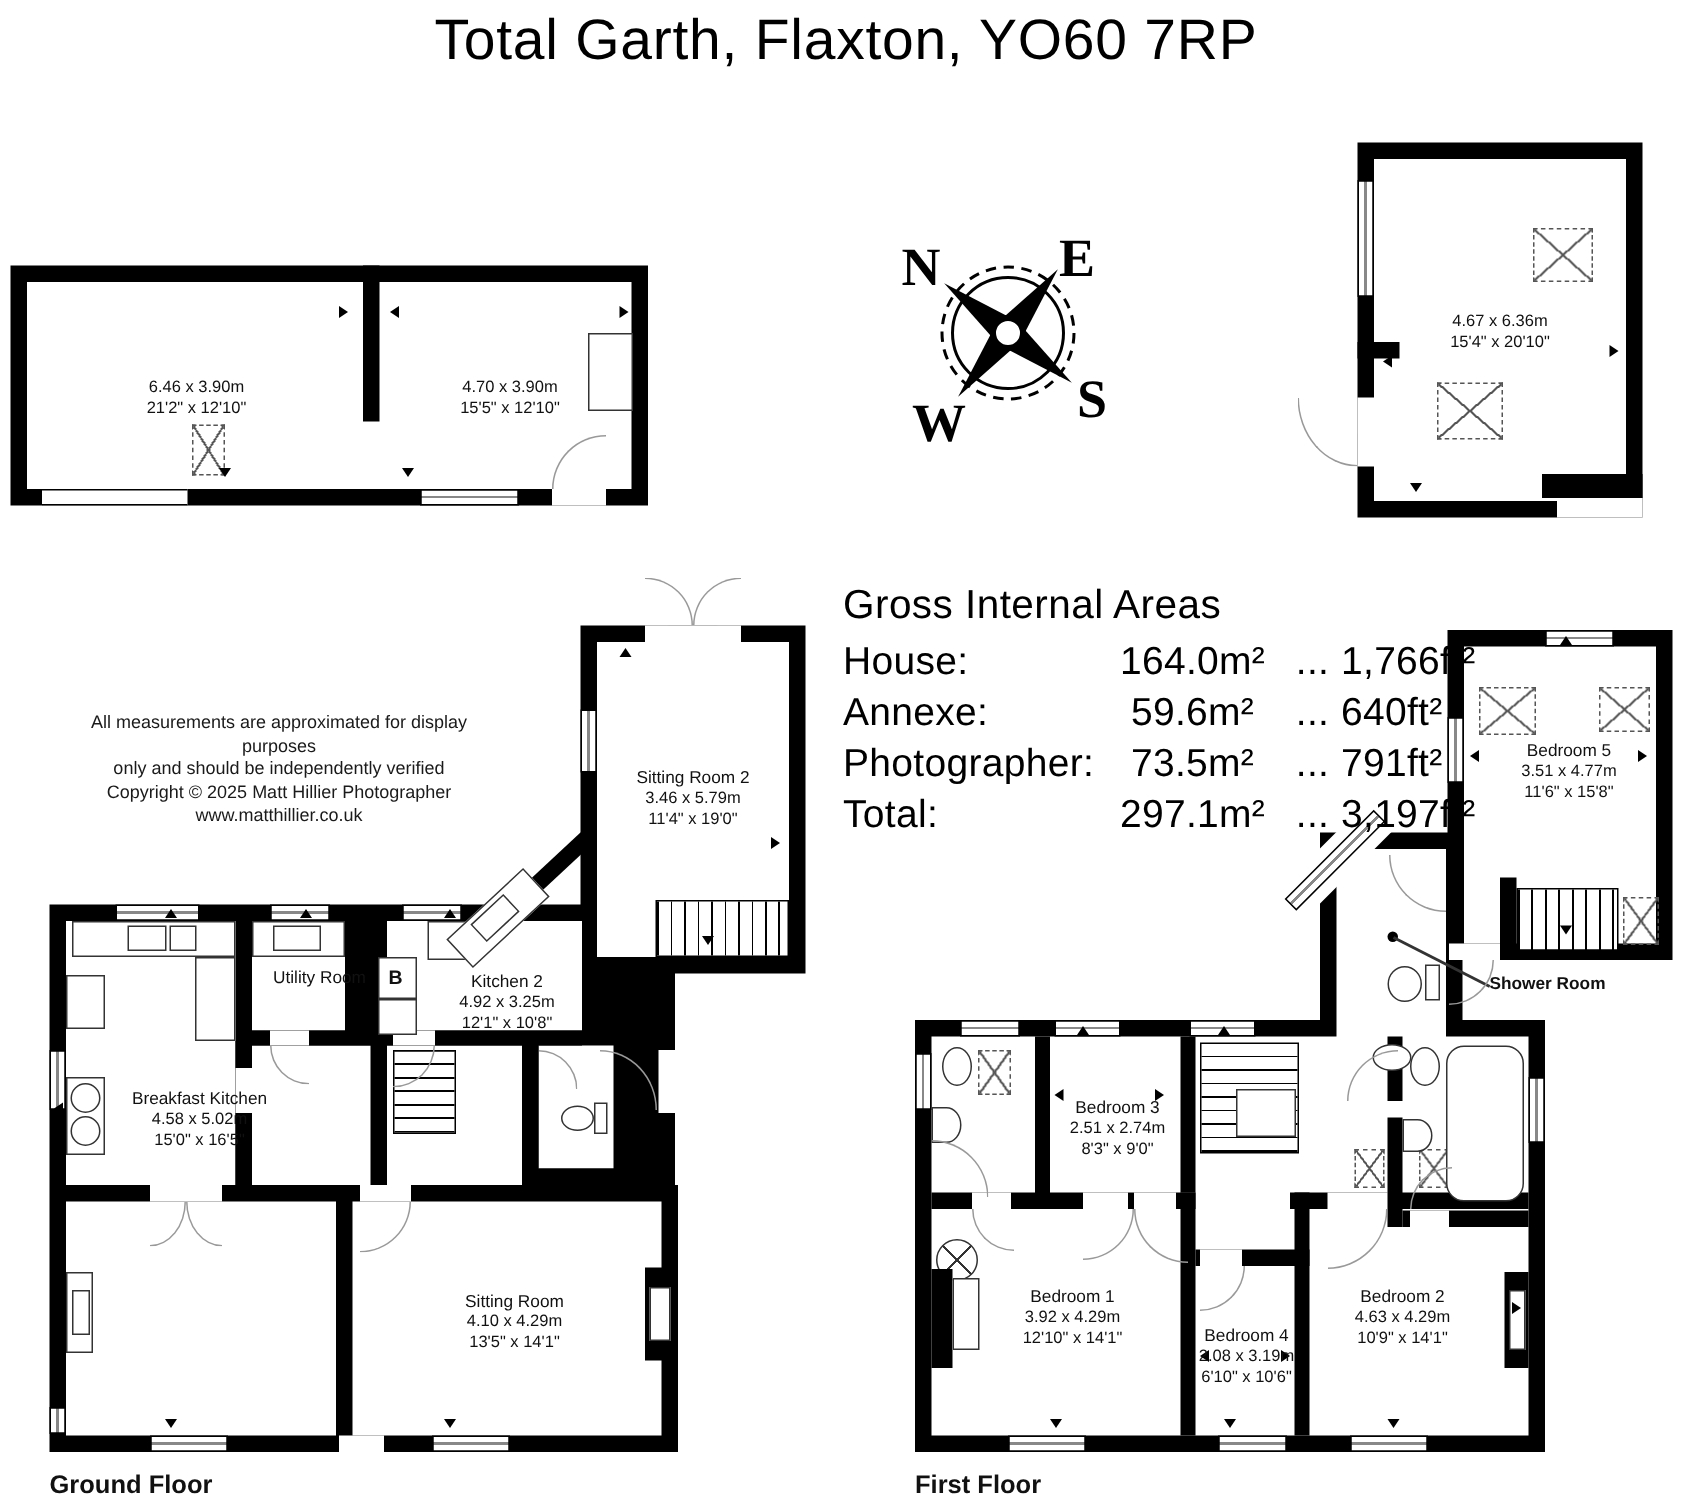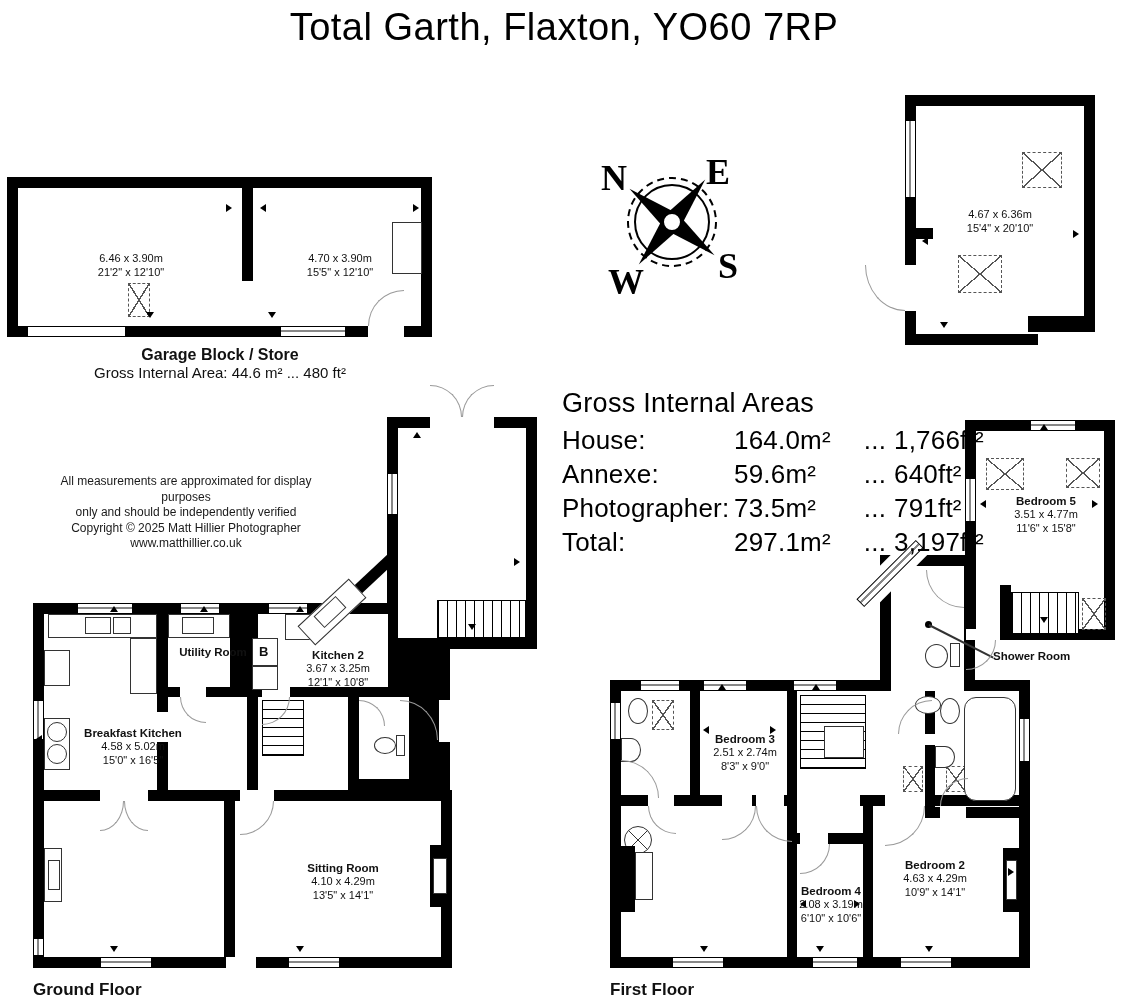--- a/index.html
+++ b/index.html
@@ -35,31 +35,31 @@
   .a-bl{border-width:0 0 1.2px 1.2px;border-bottom-left-radius:100%}
   .a-br{border-width:0 1.2px 1.2px 0;border-bottom-right-radius:100%}
   .t-u,.t-d,.t-l,.t-r{width:0;height:0}
   .t-u{border-left:4px solid transparent;border-right:4px solid transparent;border-bottom:6px solid #000}
   .t-d{border-left:4px solid transparent;border-right:4px solid transparent;border-top:6px solid #000}
   .t-l{border-top:4px solid transparent;border-bottom:4px solid transparent;border-right:6px solid #000}
   .t-r{border-top:4px solid transparent;border-bottom:4px solid transparent;border-left:6px solid #000}
   .title{position:absolute;top:6px;left:0;width:100%;text-align:center;
          font-size:38px;letter-spacing:.5px;font-weight:400;color:#000}
   .rl{position:absolute;text-align:center;line-height:1.25;z-index:6}
-  .rn{font-weight:bold;font-size:11.5px;display:block}
+  .rn{font-weight:normal;font-size:11.5px;display:block}
   .rd{font-size:11px;display:block}
   .cap{position:absolute;text-align:center;z-index:6}
   .capname{font-weight:bold;font-size:16px;display:block}
   .capline{font-size:15px;display:block}
   .floorlab{position:absolute;font-weight:bold;font-size:17px;z-index:6}
   .areas{position:absolute;left:562px;top:388px;z-index:6;color:#000}
   .areas .at{font-size:27px;margin-bottom:4px;letter-spacing:.3px}
   .arow{display:flex;font-size:26px;height:34px;align-items:center;letter-spacing:.2px}
   .acl{width:172px}
-  .acm{width:122px;text-align:left}
+  .acm{width:122px;text-align:center}
   .acd{width:38px;text-align:center}
   .aci{text-align:left}
   .disc{position:absolute;left:40px;top:474px;width:292px;text-align:center;
         font-size:12px;line-height:1.3;color:#1a1a1a;z-index:6}
   .blabel{position:absolute;font-weight:bold;font-size:13px;z-index:6}
   .shlab{position:absolute;font-weight:bold;font-size:11.5px;z-index:6;white-space:nowrap}
   svg text{font-family:"Liberation Serif",serif;font-weight:bold}
 </style>
 </head>
 <body>
@@ -110,41 +110,42 @@
     </div>
   </div>
 
   <div class="disc">
     <span>All measurements are approximated for display purposes</span><br>
     <span>only and should be independently verified</span><br>
     <span>Copyright © 2025 Matt Hillier Photographer</span><br>
     <span>www.matthillier.co.uk</span>
   </div>
 
-  <div class="cap" style="left:70px;top:346px;width:300px">
-    <span class="capname">Garage Block / Store</span>
-    <span class="capline">Gross Internal Area: 44.6 m² ... 480 ft²</span>
-  </div>
 
   <div class="rl" style="left:76px;top:252px;width:110px">
     <span class="rd">6.46 x 3.90m</span>
     <span class="rd">21'2" x 12'10"</span>
   </div>
   <div class="rl" style="left:285px;top:252px;width:110px">
     <span class="rd">4.70 x 3.90m</span>
     <span class="rd">15'5" x 12'10"</span>
   </div>
   <div class="rl" style="left:945px;top:208px;width:110px">
     <span class="rd">4.67 x 6.36m</span>
     <span class="rd">15'4" x 20'10"</span>
   </div>
 
+  <div class="rl" style="left:407px;top:512px;width:110px">
+    <span class="rn">Sitting Room 2</span>
+    <span class="rd">3.46 x 5.79m</span>
+    <span class="rd">11'4" x 19'0"</span>
+  </div>
   <div class="rl" style="left:283px;top:648px;width:110px">
     <span class="rn">Kitchen 2</span>
-    <span class="rd">3.67 x 3.25m</span>
+    <span class="rd">4.92 x 3.25m</span>
     <span class="rd">12'1" x 10'8"</span>
   </div>
   <div class="rl" style="left:158px;top:645px;width:110px">
     <span class="rn">Utility Room</span>
   </div>
   <div class="blabel" style="left:259px;top:644px">B</div>
   <div class="rl" style="left:78px;top:726px;width:110px">
     <span class="rn">Breakfast Kitchen</span>
     <span class="rd">4.58 x 5.02m</span>
     <span class="rd">15'0" x 16'5"</span>
@@ -157,20 +158,25 @@
 
   <div class="rl" style="left:991px;top:494px;width:110px">
     <span class="rn">Bedroom 5</span>
     <span class="rd">3.51 x 4.77m</span>
     <span class="rd">11'6" x 15'8"</span>
   </div>
   <div class="rl" style="left:690px;top:732px;width:110px">
     <span class="rn">Bedroom 3</span>
     <span class="rd">2.51 x 2.74m</span>
     <span class="rd">8'3" x 9'0"</span>
+  </div>
+  <div class="rl" style="left:660px;top:858px;width:110px">
+    <span class="rn">Bedroom 1</span>
+    <span class="rd">3.92 x 4.29m</span>
+    <span class="rd">12'10" x 14'1"</span>
   </div>
   <div class="rl" style="left:777px;top:884px;width:108px">
     <span class="rn">Bedroom 4</span>
     <span class="rd">2.08 x 3.19m</span>
     <span class="rd">6'10" x 10'6"</span>
   </div>
   <div class="rl" style="left:880px;top:858px;width:110px">
     <span class="rn">Bedroom 2</span>
     <span class="rd">4.63 x 4.29m</span>
     <span class="rd">10'9" x 14'1"</span>

